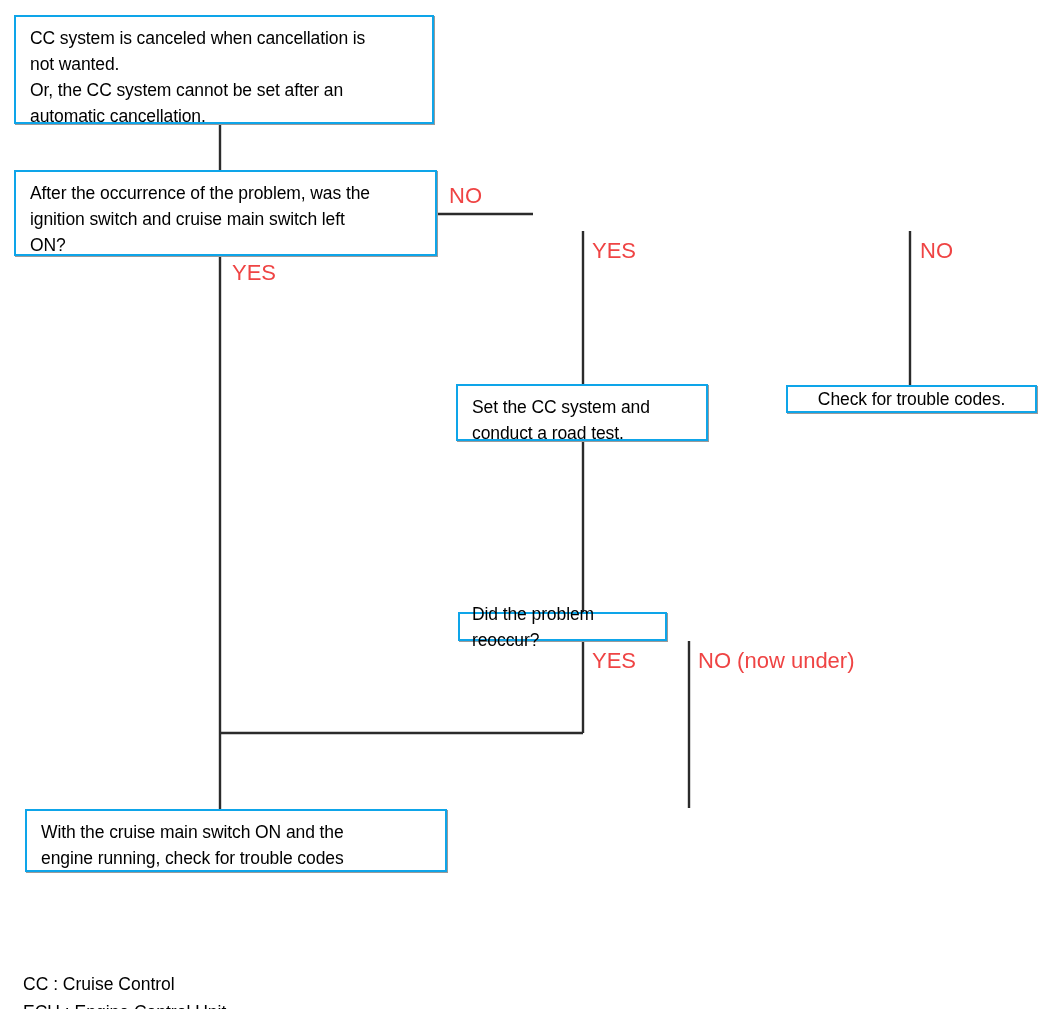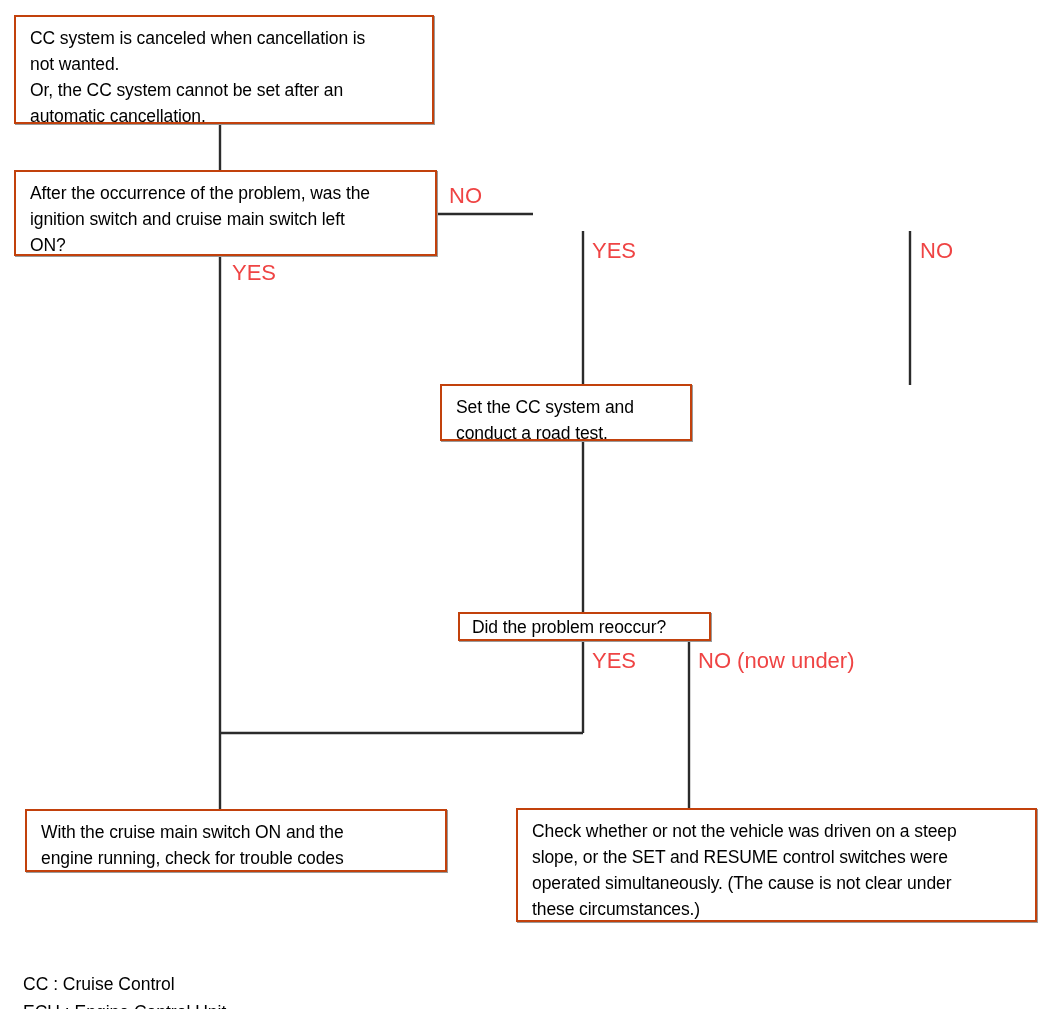--- a/index.html
+++ b/index.html
@@ -24,21 +24,21 @@
     left: 0;
     top: 0;
     width: 1050px;
     height: 1009px;
     pointer-events: none;
   }
   .node {
     position: absolute;
     box-sizing: border-box;
     background: #ffffff;
-    border: 2px solid #c2410c;
+    border: 2px solid #0ea5e9;
     box-shadow: 1px 1px 0 #9a9a9a;
     z-index: 2;
   }
   .node .txt {
     display: block;
     white-space: pre-line;
     font-size: 17.5px;
     line-height: 26px;
     letter-spacing: -0.1px;
     color: #000000;
@@ -125,48 +125,45 @@
 
 
   <div class="edge-label" style="left:592px; top:241px;">
     <span>YES</span>
   </div>
 
   <div class="edge-label" style="left:920px; top:241px;">
     <span>NO</span>
   </div>
 
-  <div class="node pad" style="left:440px; top:384px; width:252px; height:57px;">
+  <div class="node pad" style="left:456px; top:384px; width:252px; height:57px;">
     <span class="txt">Set the CC system and
 conduct a road test.</span>
   </div>
 
+  <div class="node center" style="left:786px; top:385px; width:251px; height:28px;">
+    <span class="txt">Check for trouble codes.</span>
+  </div>
 
-  <div class="node centerleft" style="left:458px; top:612px; width:253px; height:29px;">
+  <div class="node centerleft" style="left:458px; top:612px; width:209px; height:29px;">
     <span class="txt">Did the problem reoccur?</span>
   </div>
 
   <div class="edge-label" style="left:592px; top:651px;">
     <span>YES</span>
   </div>
 
   <div class="edge-label" style="left:698px; top:651px;">
     <span>NO (now under)</span>
   </div>
 
   <div class="node pad" style="left:25px; top:809px; width:422px; height:63px;">
     <span class="txt">With the cruise main switch ON and the
 engine running, check for trouble codes</span>
   </div>
 
-  <div class="node pad" style="left:516px; top:808px; width:521px; height:114px;">
-    <span class="txt">Check whether or not the vehicle was driven on a steep
-slope, or the SET and RESUME control switches were
-operated simultaneously. (The cause is not clear under
-these circumstances.)</span>
-  </div>
 
   <div class="legend" style="left:23px; top:942px;">
     <span>CC : Cruise Control
 ECU : Engine Control Unit</span>
   </div>
 
 </div>
 
 </body></html>

